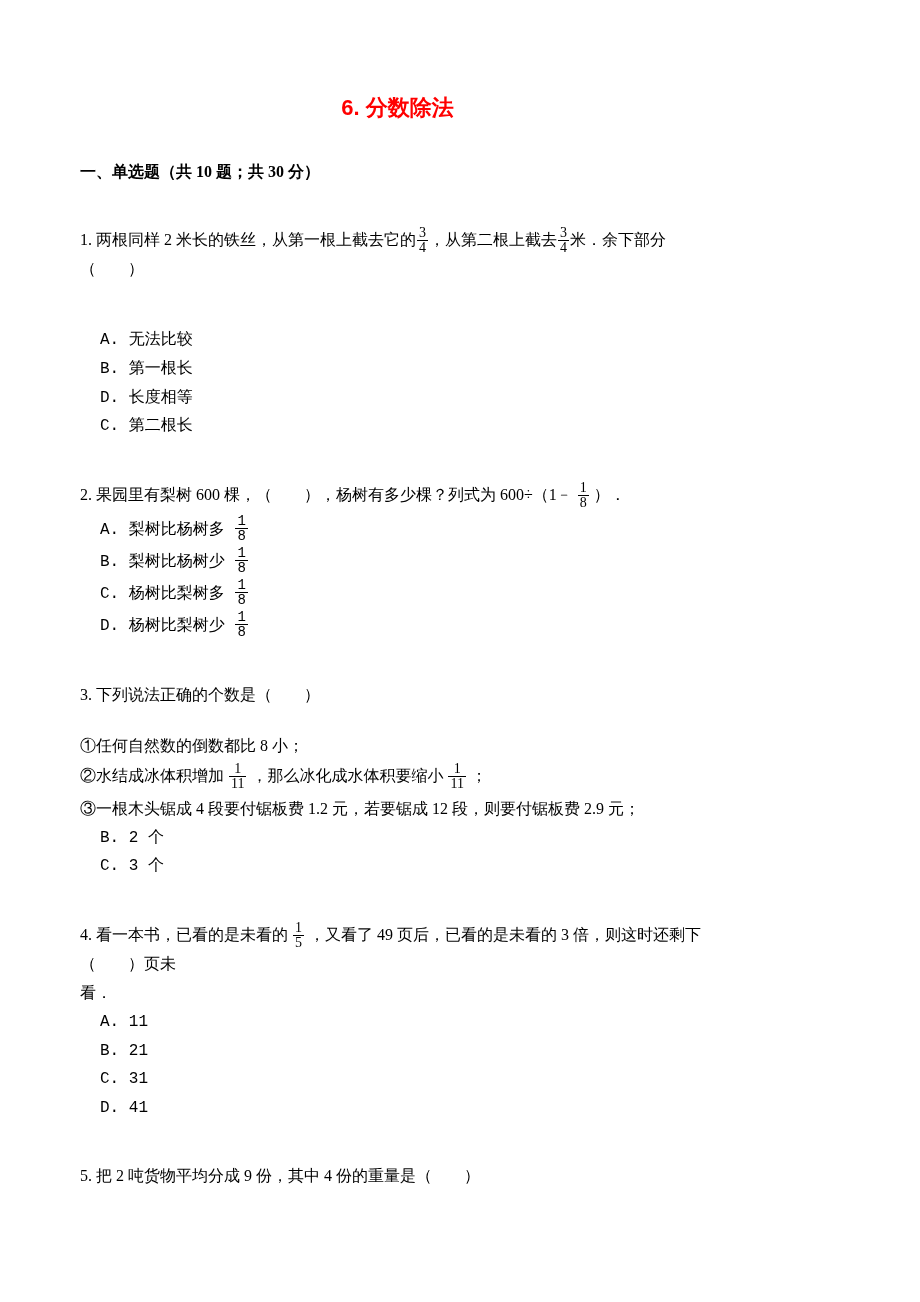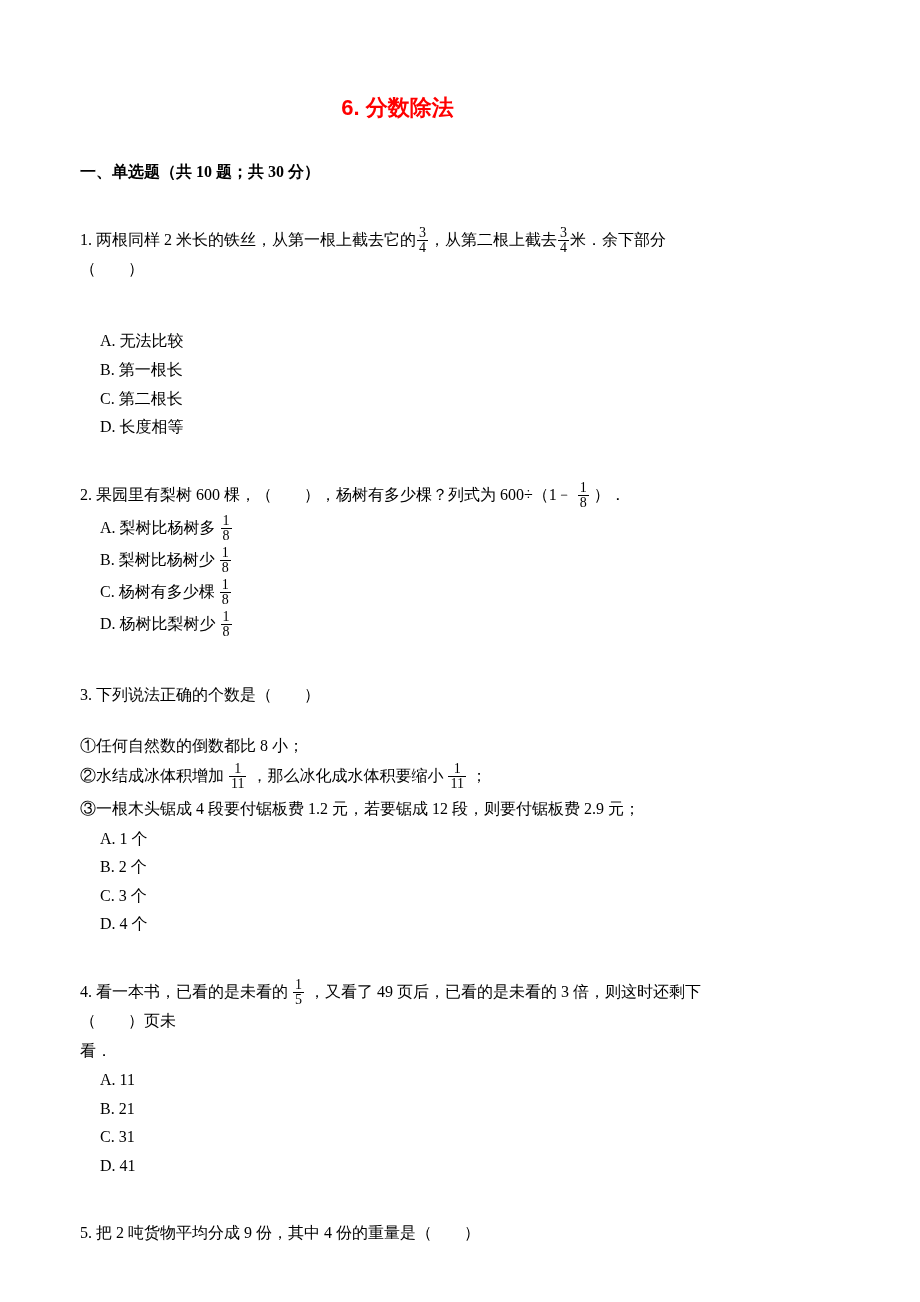--- a/index.html
+++ b/index.html
@@ -32,20 +32,21 @@
   }
   .question {
     margin-bottom: 6px;
     margin-top: 42px;
   }
   .q-line {
     margin: 4px 0;
   }
   .options {
     padding-left: 20px;
+    font-family: Liberation Mono, monospace;
   }
   .opt {
     margin: 3px 0;
   }
   .frac {
     display: inline-block;
     vertical-align: middle;
     text-align: center;
     font-size: 14px;
     line-height: 1;
@@ -74,58 +75,56 @@
   <div class="section-header">一、单选题（共 10 题；共 30 分）</div>
 
   <div class="question">
     <div class="q-line">
       <span>1. 两根同样 2 米长的铁丝，从第一根上截去它的</span><span class="frac"><span class="num">3</span><span class="den">4</span></span><span>，从第二根上截去</span><span class="frac"><span class="num">3</span><span class="den">4</span></span><span>米．余下部分（　　）</span>
     </div>
     <div class="sp40"></div>
     <div class="options">
       <div class="opt">A. 无法比较</div>
       <div class="opt">B. 第一根长</div>
+      <div class="opt">D. 长度相等</div>
       <div class="opt">C. 第二根长</div>
-      <div class="opt">D. 长度相等</div>
     </div>
   </div>
 
   <div class="question">
     <div class="q-line">
       <span>2. 果园里有梨树 600 棵，（　　），杨树有多少棵？列式为 600÷（1﹣ </span><span class="frac"><span class="num">1</span><span class="den">8</span></span><span> ）．</span>
     </div>
     <div class="options">
       <div class="opt">
         <span>A. 梨树比杨树多 </span><span class="frac"><span class="num">1</span><span class="den">8</span></span>
       </div>
       <div class="opt">
         <span>B. 梨树比杨树少 </span><span class="frac"><span class="num">1</span><span class="den">8</span></span>
       </div>
       <div class="opt">
-        <span>C. 杨树有多少棵 </span><span class="frac"><span class="num">1</span><span class="den">8</span></span>
+        <span>C. 杨树比梨树多 </span><span class="frac"><span class="num">1</span><span class="den">8</span></span>
       </div>
       <div class="opt">
         <span>D. 杨树比梨树少 </span><span class="frac"><span class="num">1</span><span class="den">8</span></span>
       </div>
     </div>
   </div>
 
   <div class="question">
     <div class="q-line">3. 下列说法正确的个数是（　　）</div>
     <div class="sp18"></div>
     <div class="q-line">①任何自然数的倒数都比 8 小；</div>
     <div class="q-line">
       <span>②水结成冰体积增加 </span><span class="frac"><span class="num">1</span><span class="den">11</span></span><span> ，那么冰化成水体积要缩小 </span><span class="frac"><span class="num">1</span><span class="den">11</span></span><span> ；</span>
     </div>
     <div class="q-line">③一根木头锯成 4 段要付锯板费 1.2 元，若要锯成 12 段，则要付锯板费 2.9 元；</div>
     <div class="options">
-      <div class="opt">A. 1 个</div>
       <div class="opt">B. 2 个</div>
       <div class="opt">C. 3 个</div>
-      <div class="opt">D. 4 个</div>
     </div>
   </div>
 
   <div class="question">
     <div class="q-line">
       <span>4. 看一本书，已看的是未看的 </span><span class="frac"><span class="num">1</span><span class="den">5</span></span><span> ，又看了 49 页后，已看的是未看的 3 倍，则这时还剩下（　　）页未</span>
     </div>
     <div class="q-line">看．</div>
     <div class="options">
       <div class="opt">A. 11</div>

